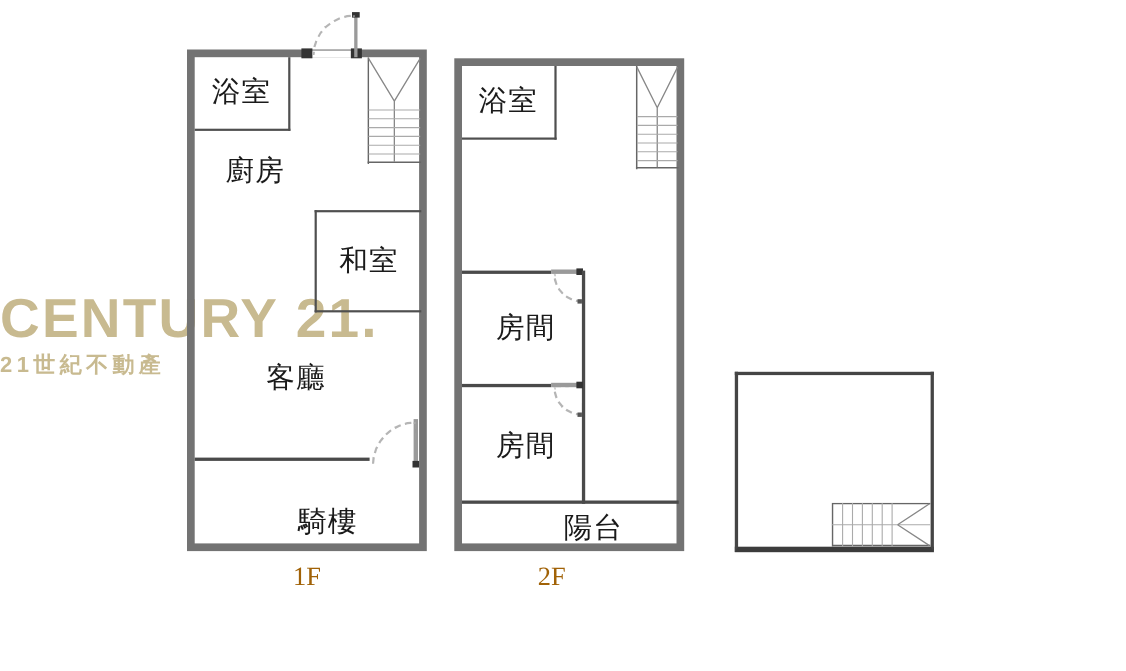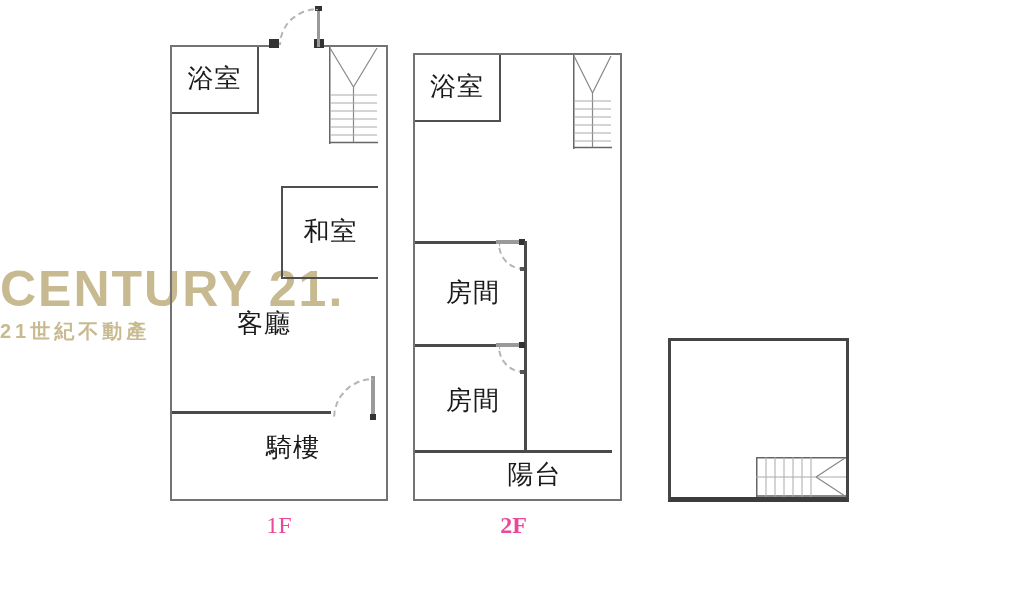--- a/index.html
+++ b/index.html
@@ -5,34 +5,34 @@
   html,body{margin:0;padding:0;background:#ffffff;}
   .canvas{position:relative;width:1024px;height:610px;background:#ffffff;overflow:hidden;
           font-family:"Liberation Serif",serif;}
   
   .watermark{position:absolute;left:0;top:264px;width:1024px;z-index:1;color:#C8BA90;}
   .wm-brand{font-family:"Liberation Sans",sans-serif;font-weight:bold;font-size:50px;
             letter-spacing:2px;line-height:1;}
   .wm-tagline{font-family:"Liberation Sans",sans-serif;font-weight:bold;font-size:20px;
               letter-spacing:4px;margin-top:4px;}
   
-  .plan{position:absolute;box-sizing:border-box;border:2px solid #737373;background:transparent;z-index:2;}
+  .plan{position:absolute;box-sizing:border-box;border:7px solid #737373;background:transparent;z-index:2;}
   .plan--protrusion{border-width:3px 3px 5px 3px;border-color:#454545 #454545 #3C3C3C #454545;}
   .abs{position:absolute;}
   .white-fill{background:#ffffff;}
   .wall{background:#4A4A4A;}
   .cap{background:#333333;}
   .door{background:#9A9A9A;}
   .dot{background:#555555;}
   .roombox{box-sizing:border-box;display:flex;align-items:center;justify-content:center;}
   .bx-rb{border-right:2px solid #4F4F4F;border-bottom:2px solid #4F4F4F;}
   .bx-ltb{border:2px solid #4F4F4F;border-right:none;}
   .room-label{font-size:26px;color:#1a1a1a;letter-spacing:1px;line-height:1.1;white-space:nowrap;}
   .txt{position:absolute;text-align:center;font-size:26px;color:#1a1a1a;letter-spacing:1px;line-height:1.1;}
-  .floor-label{position:absolute;text-align:center;font-size:24px;color:#ec4899;z-index:2;}
+  .floor-label{position:absolute;text-align:center;font-size:24px;color:#a16207;z-index:2;}
   .arc{box-sizing:border-box;border:2px dashed #b5b5b5;background:transparent;}
   .arc-tl{border-right:none;border-bottom:none;border-top-left-radius:100% 100%;}
   .arc-bl{border-right:none;border-top:none;border-bottom-left-radius:100% 100%;}
 </style>
 </head>
 <body>
 
 <div class="canvas">
 
   <div class="watermark">
@@ -46,41 +46,42 @@
     <div class="abs cap" style="left:97px;top:-8px;width:10px;height:9px;"></div>
     <div class="abs cap" style="left:142px;top:-8px;width:10px;height:9px;"></div>
     <div class="abs door" style="left:145px;top:-37px;width:3px;height:37px;"></div>
     <div class="abs cap" style="left:143px;top:-41px;width:7px;height:5px;"></div>
     <div class="abs arc arc-tl" style="left:107px;top:-39px;width:39px;height:37px;"></div>
 
     <div class="abs roombox bx-rb" style="left:0;top:0;width:87px;height:67px;">
       <span class="room-label">浴室</span>
     </div>
 
+    <div class="txt" style="left:0;top:90px;width:110px;">廚房</div>
 
     <svg class="abs" style="left:157px;top:0;" width="49" height="97" viewBox="0 0 49 97">
       <path d="M0.75 0 V97" stroke="#666" stroke-width="1.5" fill="none"></path>
       <path d="M0 95.5 H49" stroke="#666" stroke-width="1.5" fill="none"></path>
       <path d="M1 1 L24.5 40 M48 1 L24.5 40 M24.5 40 V95" stroke="#888" stroke-width="1.2" fill="none"></path>
       <path d="M1 48 H48 M1 56 H48 M1 64 H48 M1 72 H48 M1 80 H48 M1 88 H48" stroke="#aaa" stroke-width="1" fill="none"></path>
     </svg>
 
     <div class="abs roombox bx-ltb" style="left:109px;top:139px;width:97px;height:93px;">
       <span class="room-label">和室</span>
     </div>
 
-    <div class="txt" style="left:32px;top:263px;width:120px;">客廳</div>
+    <div class="txt" style="left:32px;top:278px;width:120px;">客廳</div>
 
     <div class="abs wall" style="left:0;top:364px;width:159px;height:3px;"></div>
 
     <div class="abs door" style="left:199px;top:329px;width:4px;height:42px;"></div>
     <div class="abs cap" style="left:198px;top:367px;width:6px;height:6px;"></div>
     <div class="abs arc arc-tl" style="left:161px;top:331px;width:40px;height:40px;"></div>
 
-    <div class="txt" style="left:61px;top:387px;width:120px;">騎樓</div>
+    <div class="txt" style="left:61px;top:409px;width:120px;">騎樓</div>
   </div>
 
   <div class="plan" style="left:413px;top:53px;width:209px;height:448px;">
 
     <div class="abs roombox bx-rb" style="left:0;top:0;width:86px;height:67px;">
       <span class="room-label">浴室</span>
     </div>
 
     <svg class="abs" style="left:158px;top:0;" width="39" height="94" viewBox="0 0 39 94">
       <path d="M0.75 0 V94" stroke="#666" stroke-width="1.5" fill="none"></path>
@@ -114,15 +115,15 @@
   <div class="plan plan--protrusion" style="left:668px;top:338px;width:181px;height:164px;">
     <svg class="abs" style="left:85px;top:116px;" width="90" height="40" viewBox="0 0 90 40">
       <path d="M0 0.75 H90 M0.75 0 V40 M0 39 H90" stroke="#666" stroke-width="1.5" fill="none"></path>
       <path d="M10 0 V40 M19 0 V40 M28 0 V40 M37 0 V40 M46 0 V40 M55 0 V40" stroke="#aaa" stroke-width="1" fill="none"></path>
       <path d="M0 20 H90" stroke="#aaa" stroke-width="1" fill="none"></path>
       <path d="M89 1 L60 20 M89 39 L60 20" stroke="#888" stroke-width="1.2" fill="none"></path>
     </svg>
   </div>
 
   <div class="floor-label" style="left:170px;top:512px;width:218px;">1F</div>
-  <div class="floor-label" style="left:409px;top:512px;width:209px;font-weight:bold;">2F</div>
+  <div class="floor-label" style="left:397px;top:512px;width:209px;">2F</div>
 
 </div>
 
 </body></html>

